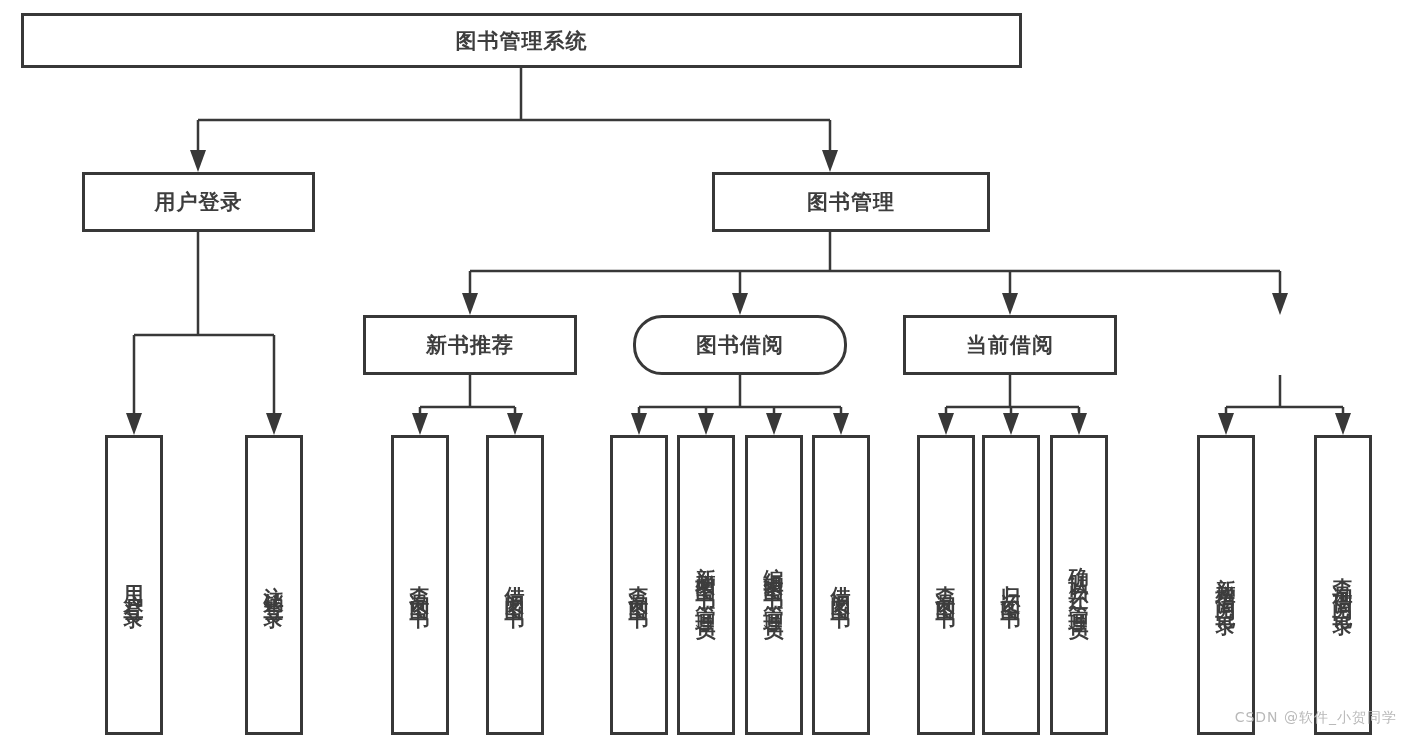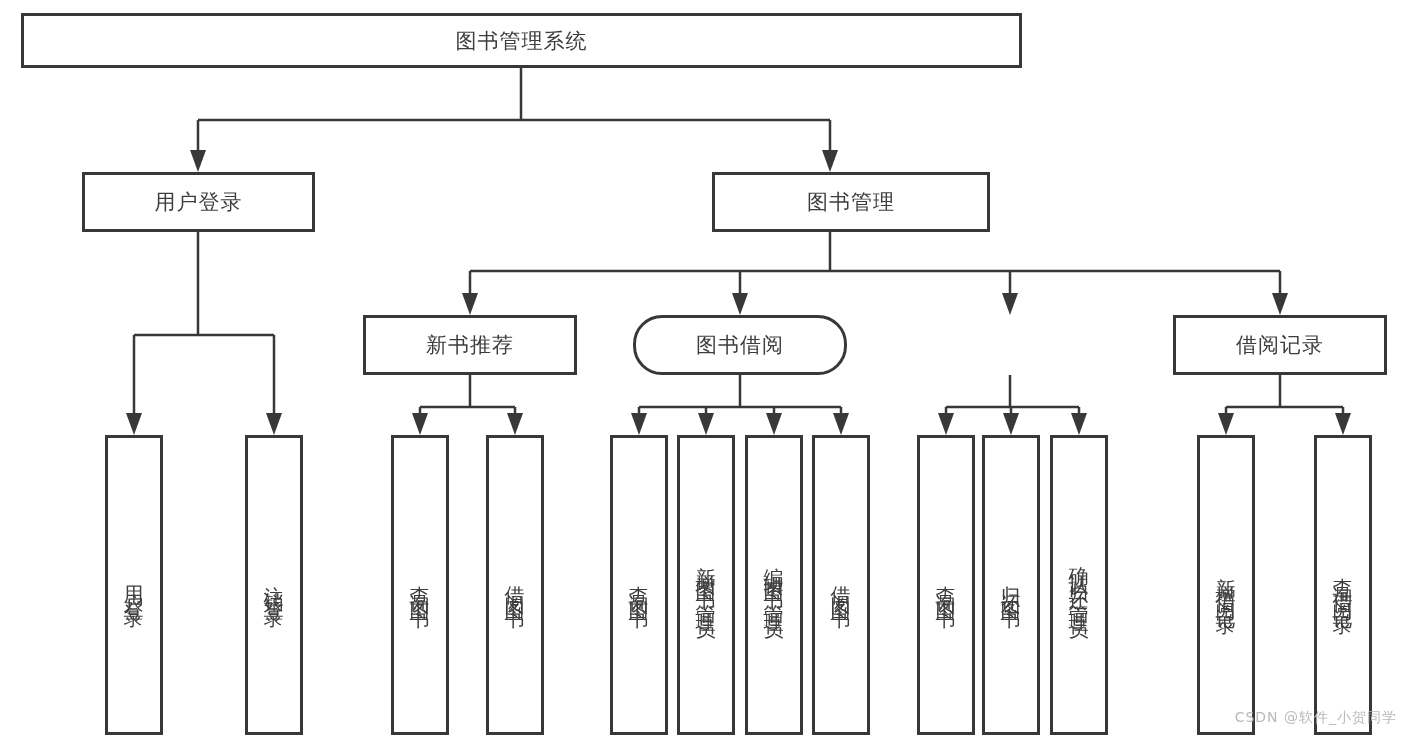--- a/index.html
+++ b/index.html
@@ -16,20 +16,21 @@
     overflow:hidden;
   }
   #connectors{position:absolute;left:0;top:0;color:var(--line-color);}
   .box{
     position:absolute;
     background:var(--box-bg);
     border:3px solid var(--line-color);
     box-sizing:border-box;
     display:flex;align-items:center;justify-content:center;
     color:var(--text-color);
+    font-weight:bold;
   }
   .hlabel{
     font-size:21px;
     letter-spacing:1px;
     white-space:nowrap;
     color:var(--text-color);
   }
   .root-box{left:21px;top:13px;width:1001px;height:55px;}
   .lvl-box{height:60px;}
   .leaf{top:435px;width:58px;height:300px;}
@@ -102,22 +103,22 @@
   <div class="box lvl-box" style="left:712px;top:172px;width:278px;">
     <span class="hlabel">图书管理</span>
   </div>
 
   <div class="box lvl-box" style="left:363px;top:315px;width:214px;">
     <span class="hlabel">新书推荐</span>
   </div>
   <div class="box lvl-box" style="left:633px;top:315px;width:214px;border-radius:29px;">
     <span class="hlabel">图书借阅</span>
   </div>
-  <div class="box lvl-box" style="left:1173px;top:315px;width:214px;">
-    <span class="hlabel">借阅记录</span>
+  <div class="box lvl-box" style="left:903px;top:315px;width:214px;">
+    <span class="hlabel">当前借阅</span>
   </div>
 
   <div class="box leaf" style="left:105px;">
     <span class="vtext">用户登录</span>
   </div>
   <div class="box leaf" style="left:245px;">
     <span class="vtext">注销登录</span>
   </div>
 
   <div class="box leaf" style="left:391px;">

